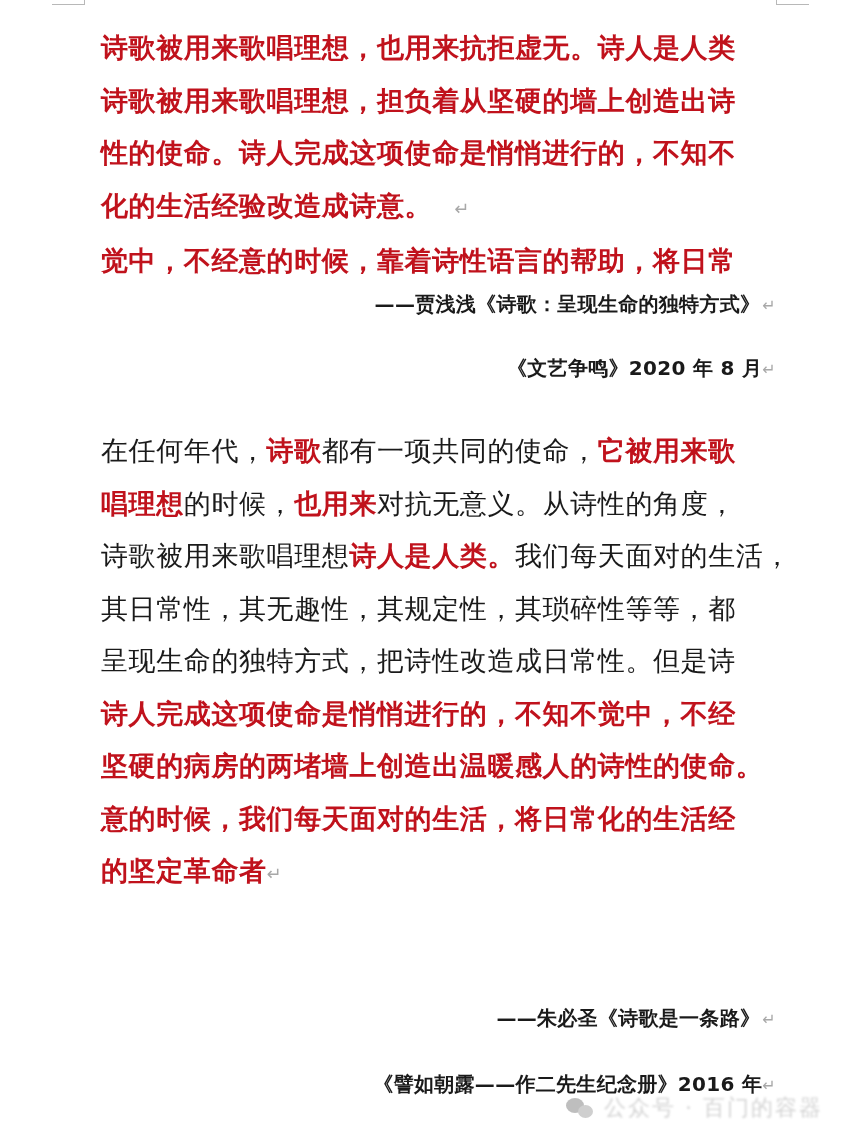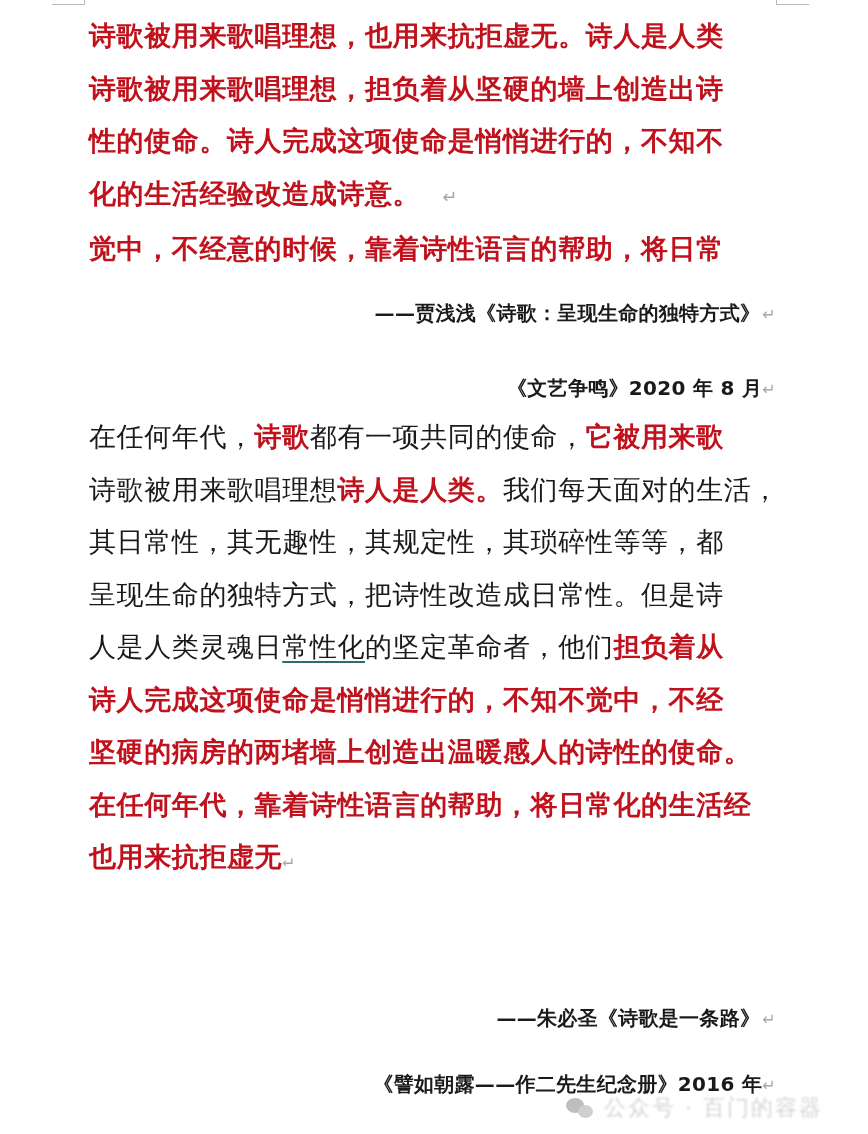--- a/index.html
+++ b/index.html
@@ -25,38 +25,37 @@
     .crop-mark.left { left: 52px; border-right: 1px solid #b8b8b8; }
     .crop-mark.right { left: 776px; border-left: 1px solid #b8b8b8; }
 
     .page {
       position: absolute;
       left: 85px;
       top: 6px;
       width: 700px;
     }
     .para {
-      margin: 4px;
+      margin: 16px;
       font-size: 27px;
       line-height: 52.5px;
       letter-spacing: 0.6px;
       word-break: break-all;
     }
     .para .line {
       display: block;
       white-space: nowrap;
     }
     .red-bold {
       color: #c0121c;
       font-weight: bold;
     }
     .plain {
       color: #1a1a1a;
       font-weight: normal;
-      font-family: Liberation Mono, monospace;
     }
     .underline {
       text-decoration: underline;
       text-decoration-color: #2f6b6b;
       text-underline-offset: 5px;
     }
     .return-mark {
       color: #a8a8a8;
       font-weight: normal;
       font-size: 18px;
@@ -122,39 +121,39 @@
 <div class="page">
   <p class="para red-bold">
     <span class="line">诗歌被用来歌唱理想，也用来抗拒虚无。诗人是人类</span>
     <span class="line">诗歌被用来歌唱理想，担负着从坚硬的墙上创造出诗</span>
     <span class="line">性的使命。诗人完成这项使命是悄悄进行的，不知不</span>
     <span class="line"><span>化的生活经验改造成诗意。</span><span class="return-mark" style="margin-left:22px">↵</span></span>
     <span class="line">觉中，不经意的时候，靠着诗性语言的帮助，将日常</span>
   </p>
 </div>
 
-<div class="attrib" style="top:300px">
+<div class="attrib" style="top:291px">
   <span>——贾浅浅《诗歌：呈现生命的独特方式》</span><span class="return-mark">↵</span>
 </div>
 
-<div class="source" style="top:375px">
+<div class="source" style="top:355px">
   <span>《文艺争鸣》2020 年 8 月</span><span class="return-mark">↵</span>
 </div>
 
 <div class="page" style="top:409px">
   <p class="para plain">
     <span class="line"><span>在任何年代，</span><span class="red-bold">诗歌</span><span>都有一项共同的使命，</span><span class="red-bold">它被用来歌</span></span>
+    <span class="line"><span class="red-bold">唱理想</span><span>的时候，</span><span class="red-bold">也用来</span><span>对抗无意义。从诗性的角度，</span></span>
     <span class="line"><span>诗歌被用来歌唱理想</span><span class="red-bold">诗人是人类。</span><span>我们每天面对的生活，</span></span>
     <span class="line">其日常性，其无趣性，其规定性，其琐碎性等等，都</span>
     <span class="line">呈现生命的独特方式，把诗性改造成日常性。但是诗</span>
-    <span class="line"><span>人是人类灵魂日</span><span class="underline">常性化</span><span>的坚定革命者，他们</span><span class="red-bold">担负着从</span></span>
     <span class="line red-bold">诗人完成这项使命是悄悄进行的，不知不觉中，不经</span>
     <span class="line red-bold">坚硬的病房的两堵墙上创造出温暖感人的诗性的使命。</span>
-    <span class="line red-bold">在任何年代，靠着诗性语言的帮助，将日常化的生活经</span>
-    <span class="line"><span class="red-bold">也用来抗拒虚无</span><span class="return-mark" style="margin-left:0">↵</span></span>
+    <span class="line red-bold">意的时候，我们每天面对的生活，将日常化的生活经</span>
+    <span class="line"><span class="red-bold">的坚定革命者</span><span class="return-mark" style="margin-left:0">↵</span></span>
   </p>
 </div>
 
 <div class="attrib" style="top:1005px">
   <span>——朱必圣《诗歌是一条路》</span><span class="return-mark">↵</span>
 </div>
 
 <div class="source" style="top:1071px">
   <span>《譬如朝露——作二先生纪念册》2016 年</span><span class="return-mark">↵</span>
 </div>

